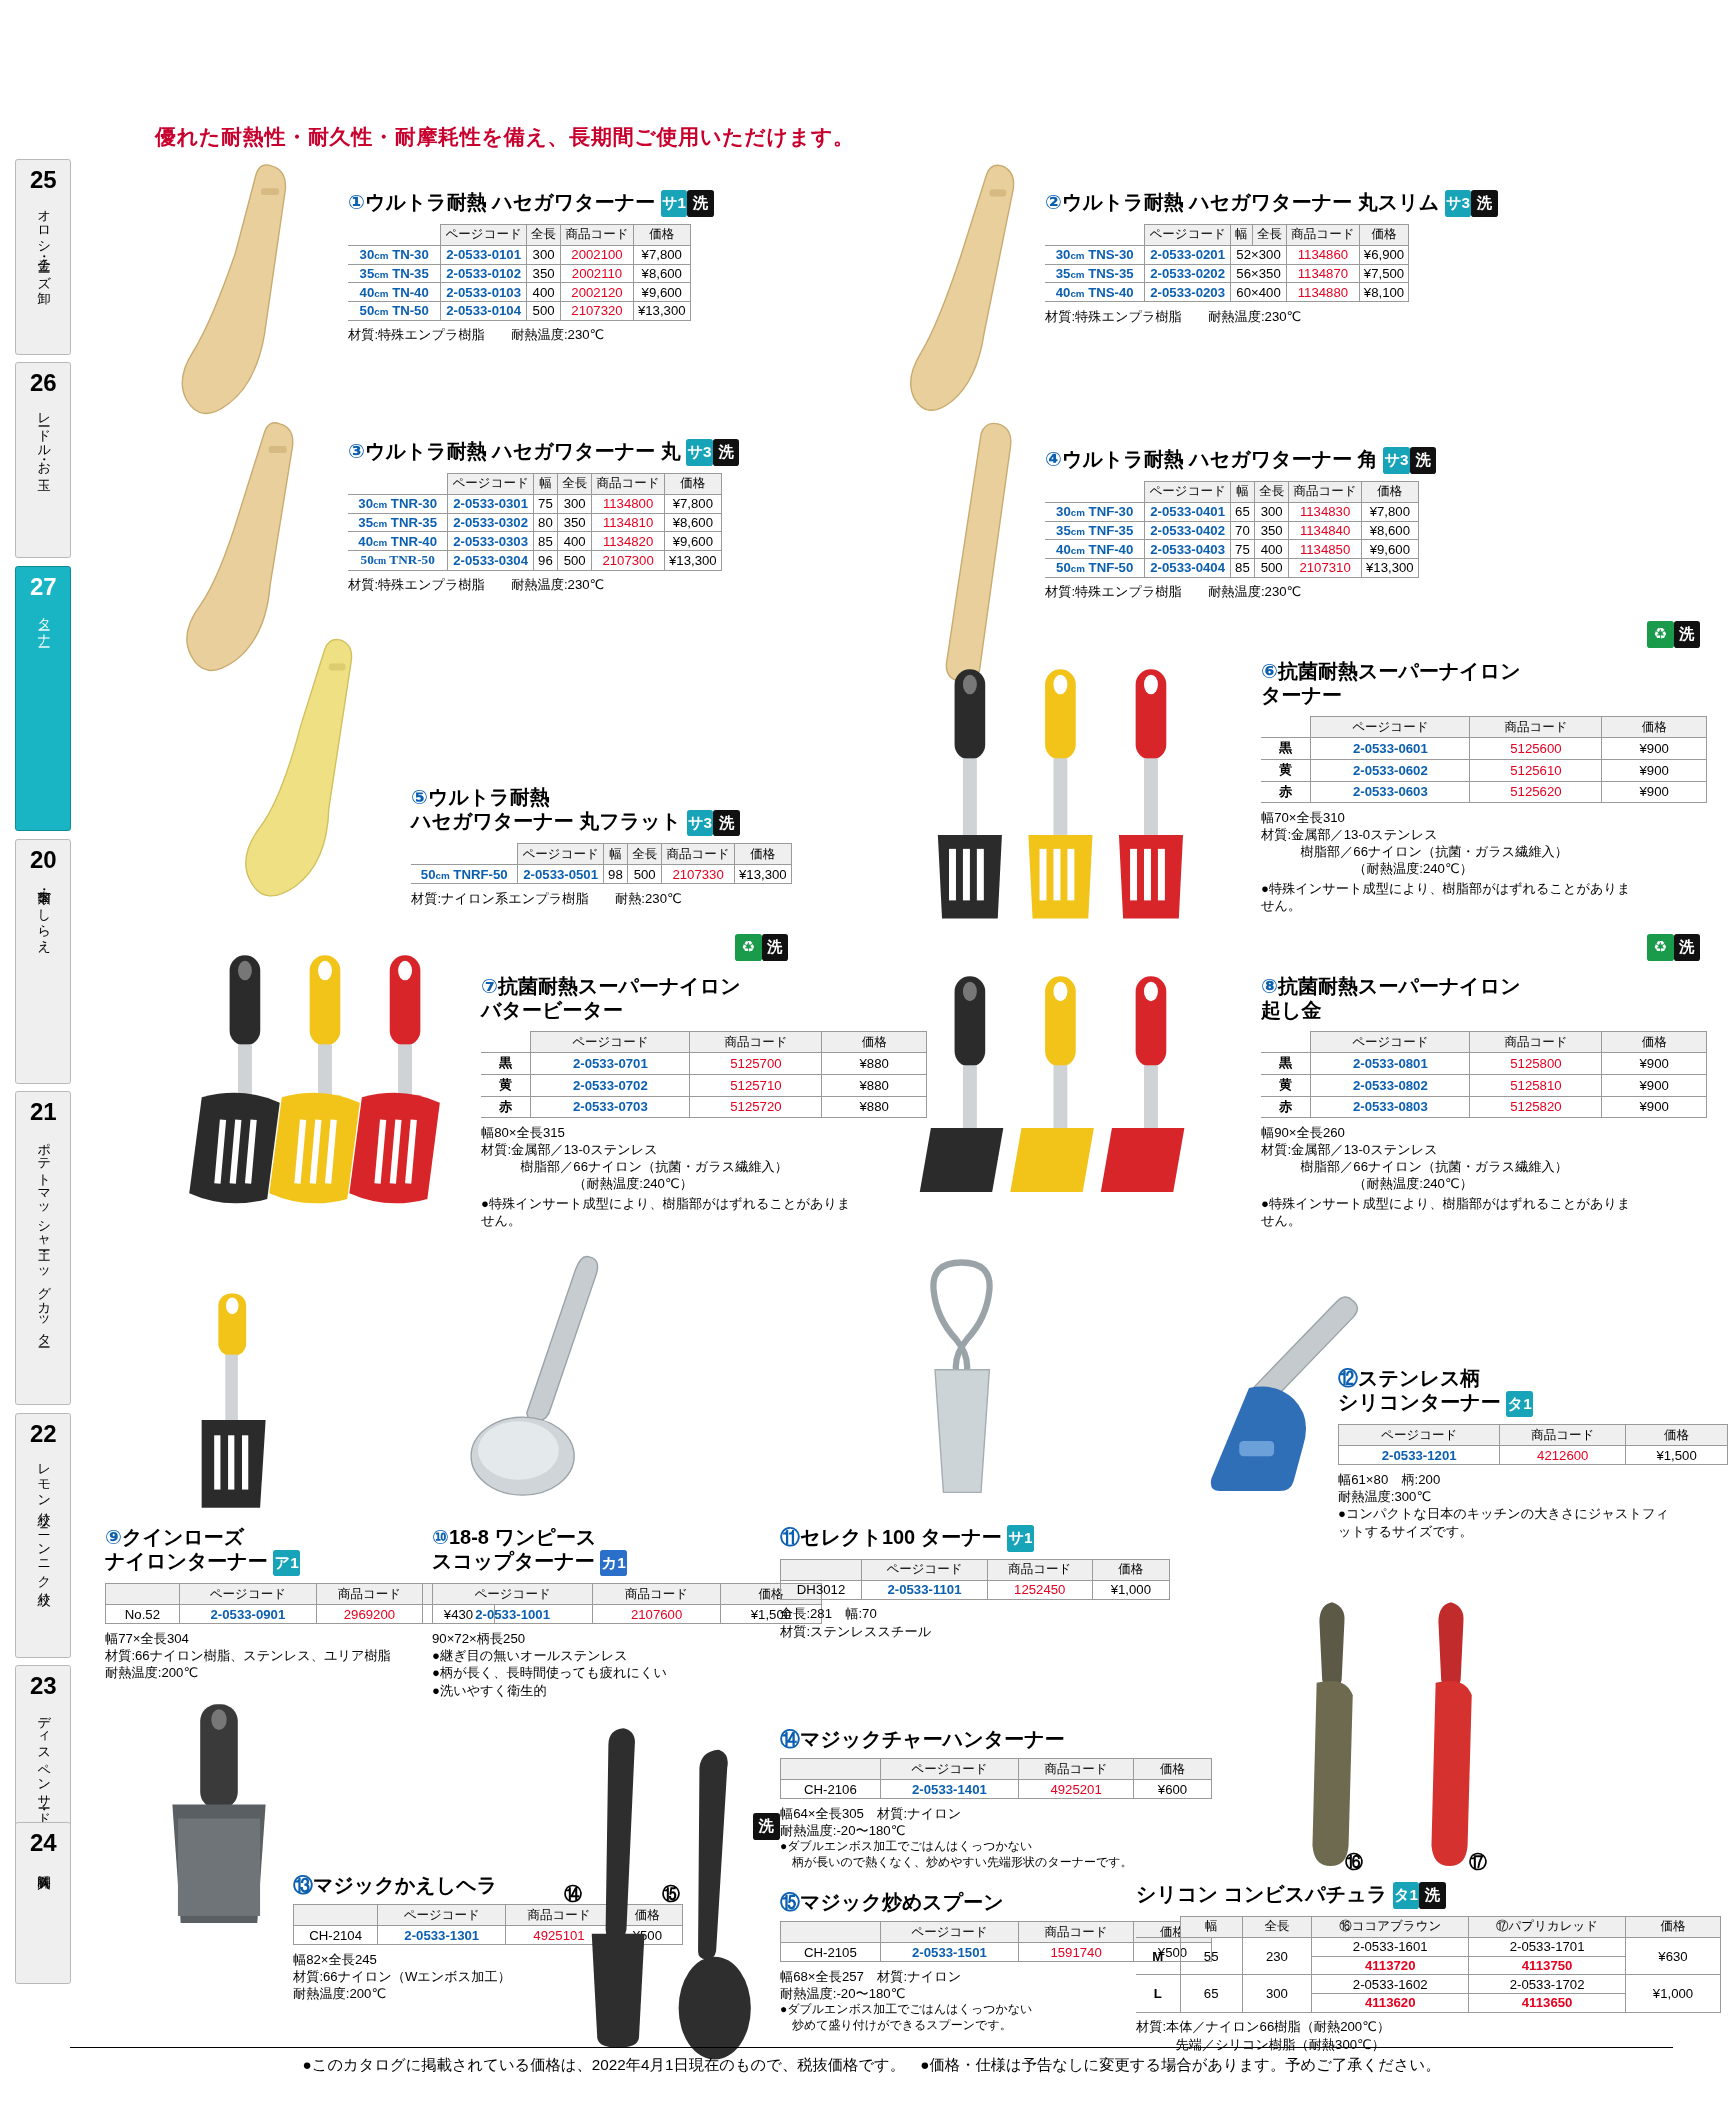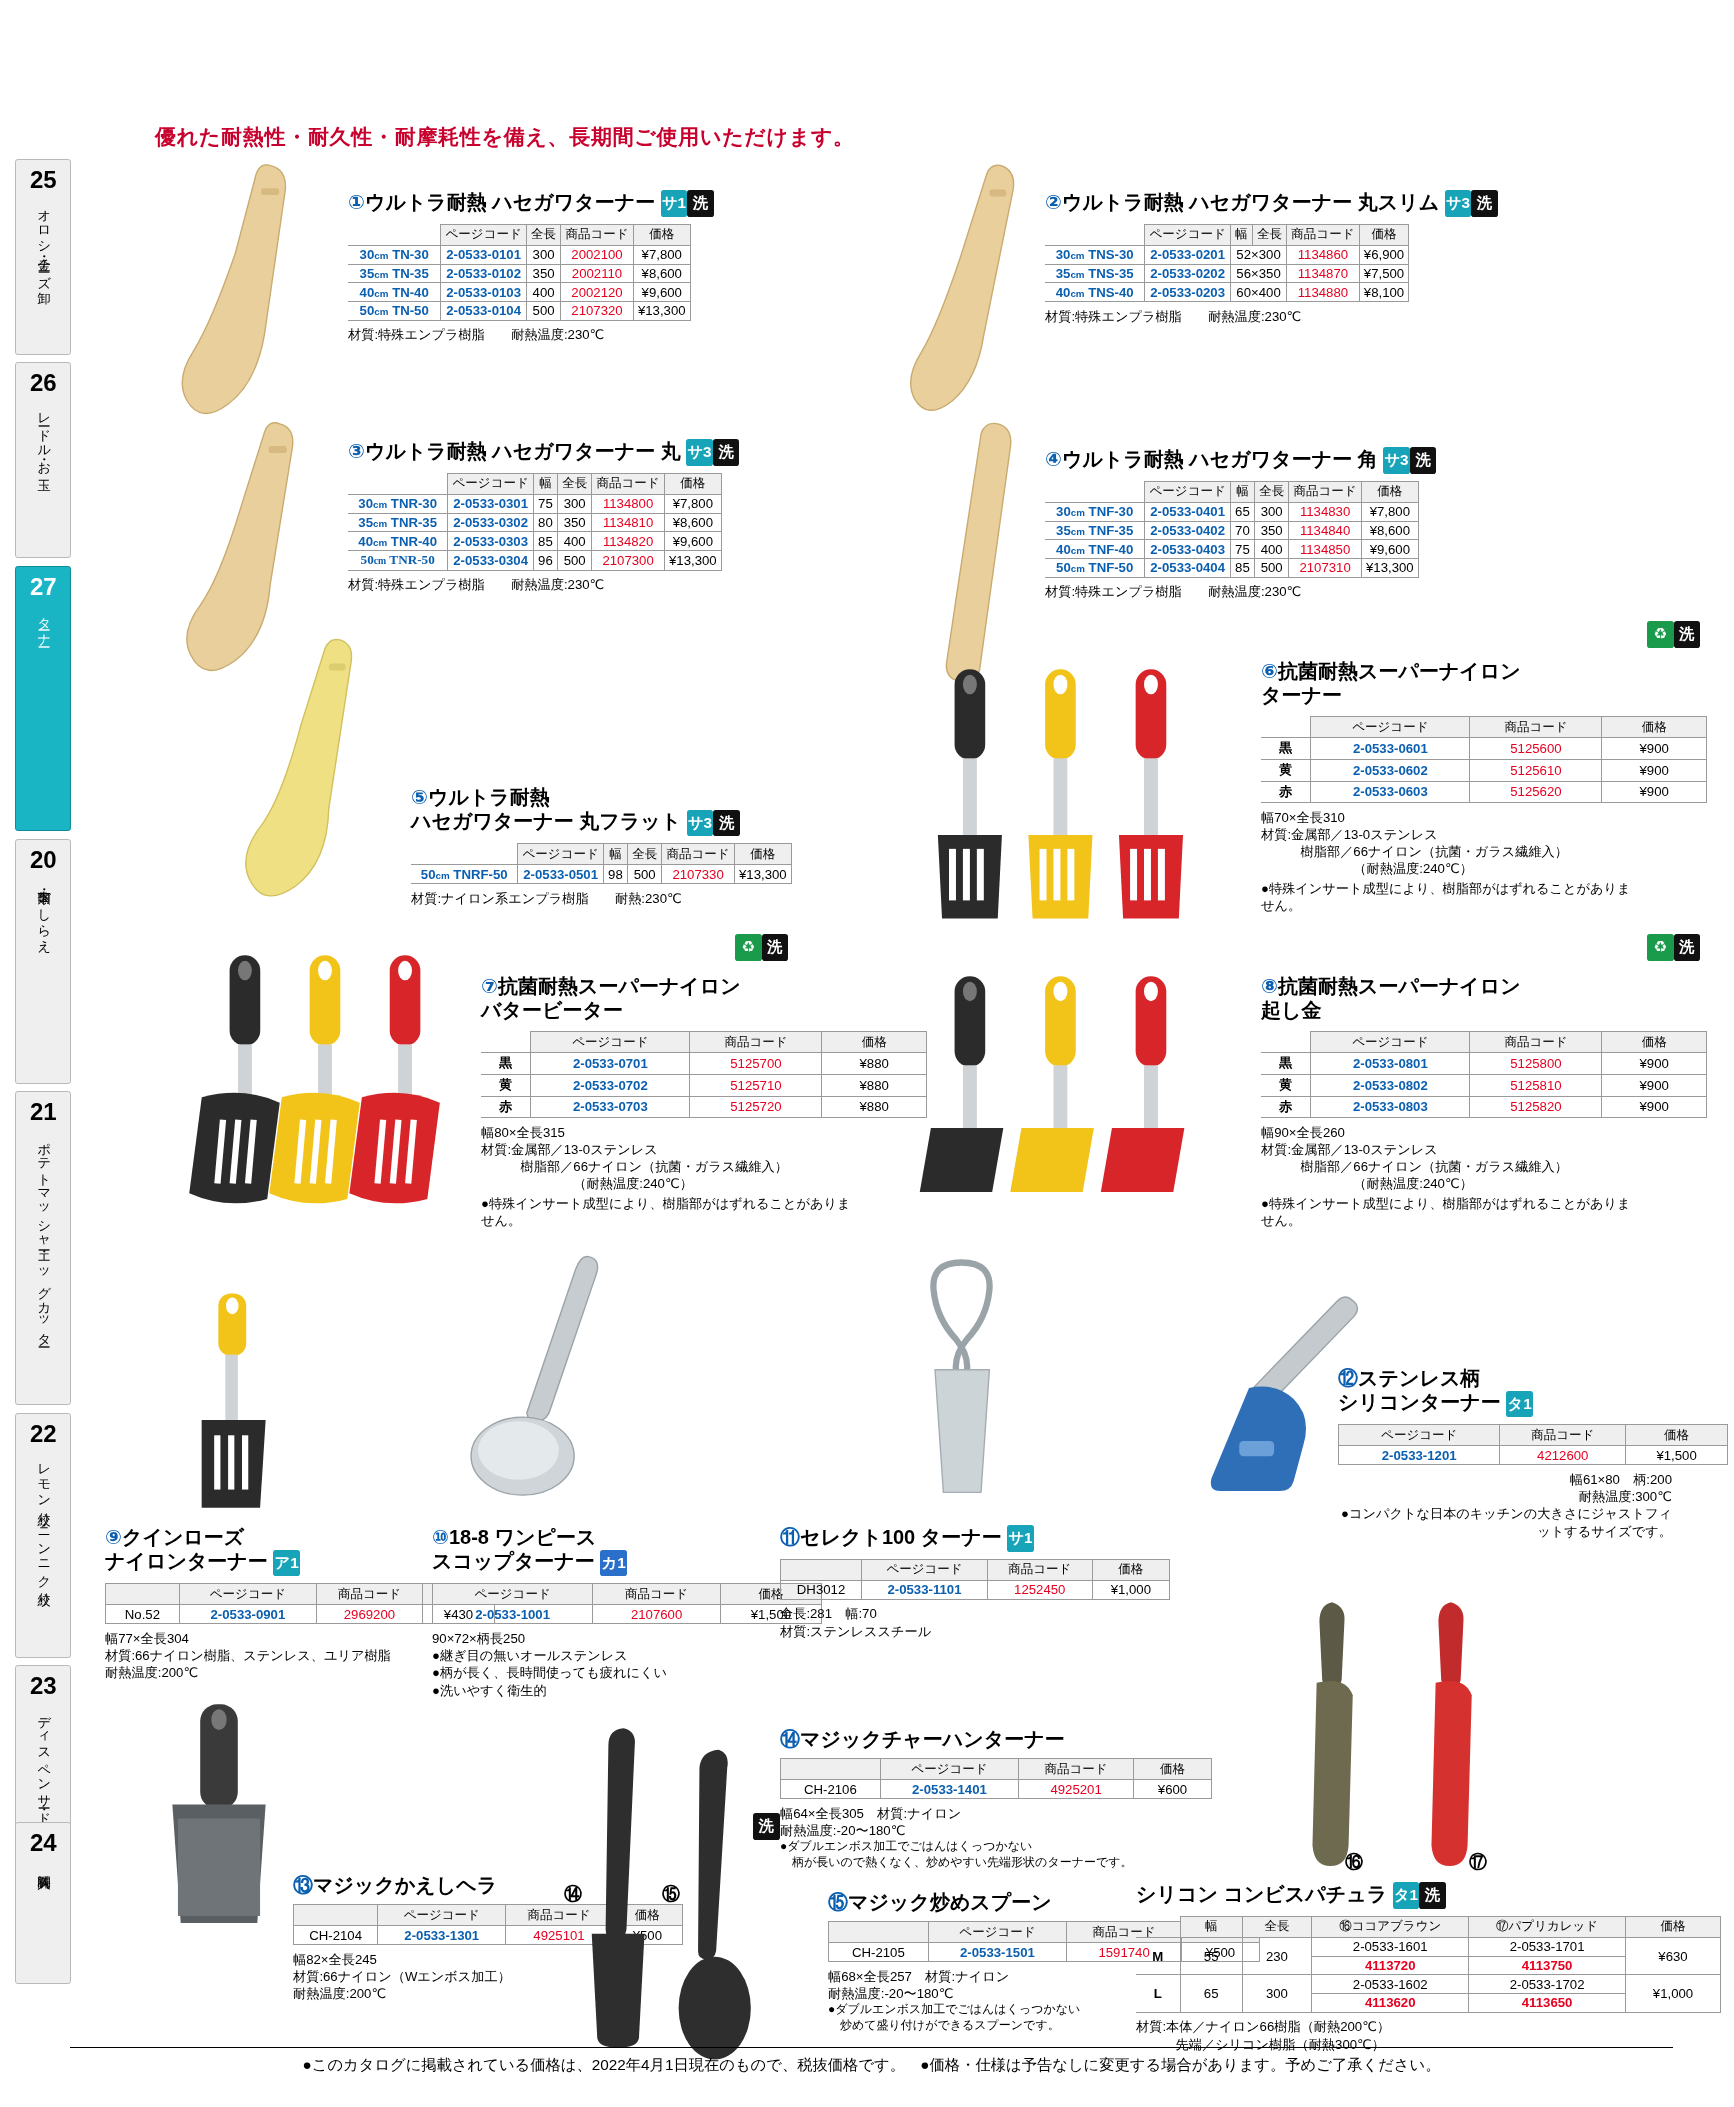--- a/index.html
+++ b/index.html
@@ -694,21 +694,21 @@
         <th style="width:122px">商品コード</th>
         <th style="width:98px">価格</th>
           </tr>
       <tr>
             <td class="pcode">2-0533-1201</td>
             <td class="icode">4212600</td>
             <td class="price">¥1,500</td>
           </tr>
     </tbody>
       </table>
-    <div class="spec" style="margin-top:5.6px;width:334px;text-align:right;">
+    <div class="spec" style="margin-top:5.6px;width:334px;">
       <div>幅61×80　柄:200</div>
       <div>耐熱温度:300℃</div>
       <div>●コンパクトな日本のキッチンの大きさにジャストフィットするサイズです。</div>
     </div>
   </div>
 
   <div class="img" style="left:132px;top:1700px;">
     <svg width="174" height="237" viewBox="0 0 250 340">
       <rect x="98" y="6" width="54" height="150" rx="24" fill="#3a3a3a"></rect>
         <ellipse cx="125" cy="28" rx="11" ry="15" fill="#777"></ellipse>
@@ -773,21 +773,21 @@
       <div class="sm">　柄が長いので熱くなく、炒めやすい先端形状のターナーです。</div>
     </div>
   </div>
 
   <div class="img" style="left:655px;top:1742px;">
     <svg width="125" height="321" viewBox="0 0 180 460">
       <path d="M92 10 q16 6 12 26 L88 300 q-2 12 -14 12 q-12 0 -12 -12 L64 36 q2 -24 28 -26 z" fill="#2e2e2e"></path>
       <ellipse cx="86" cy="382" rx="52" ry="74" fill="#2e2e2e"></ellipse>
     </svg>
   </div>
-  <div class="blk" style="left:780px;top:1890px;width:432px;margin-left:48px;">
+  <div class="blk" style="left:780px;top:1890px;width:432px;">
     <div class="ttl"><span class="blue">⑮</span><span>マジック炒めスプーン</span></div>
     <table class="t" style="margin-top:7px;">
       <tbody>
           <tr>
             <th style="width:105px"></th>
         <th style="width:150px">ページコード</th>
         <th style="width:122px">商品コード</th>
         <th style="width:84px">価格</th>
           </tr>
       <tr>

